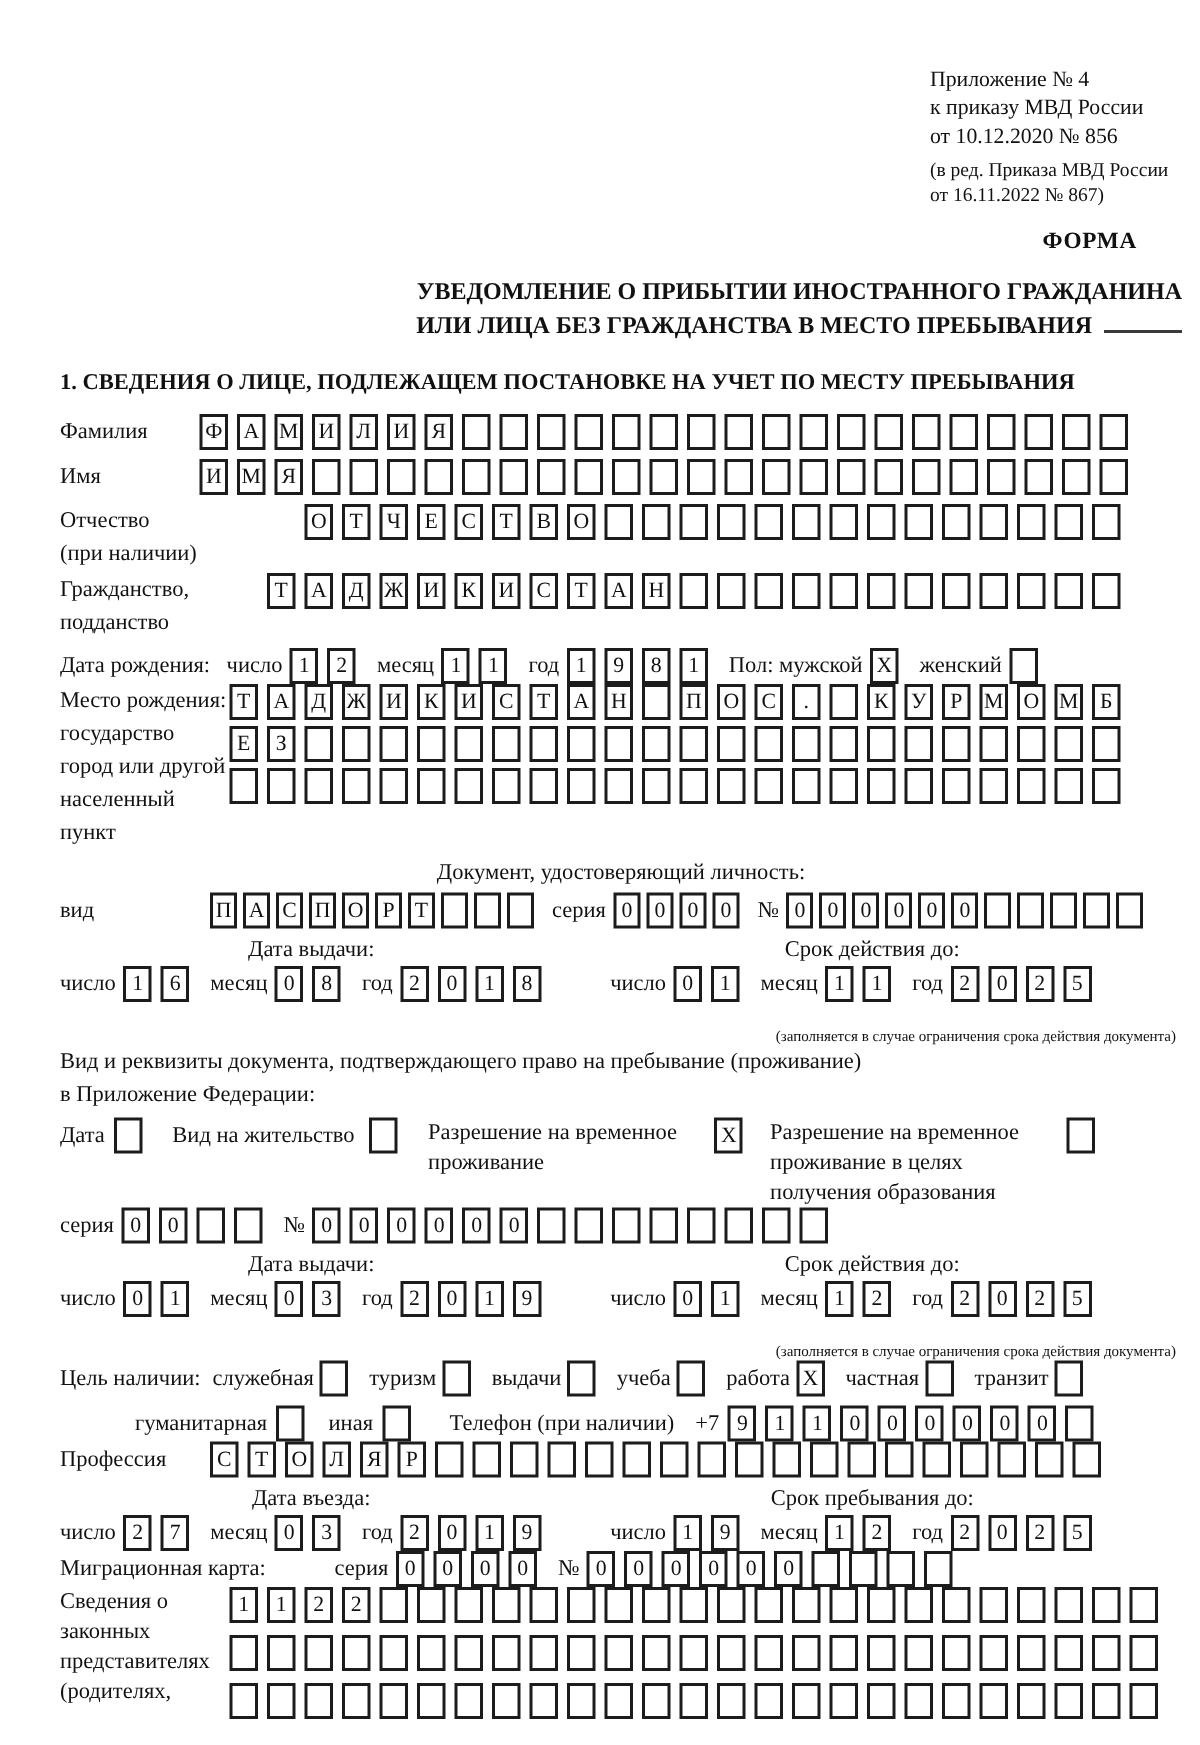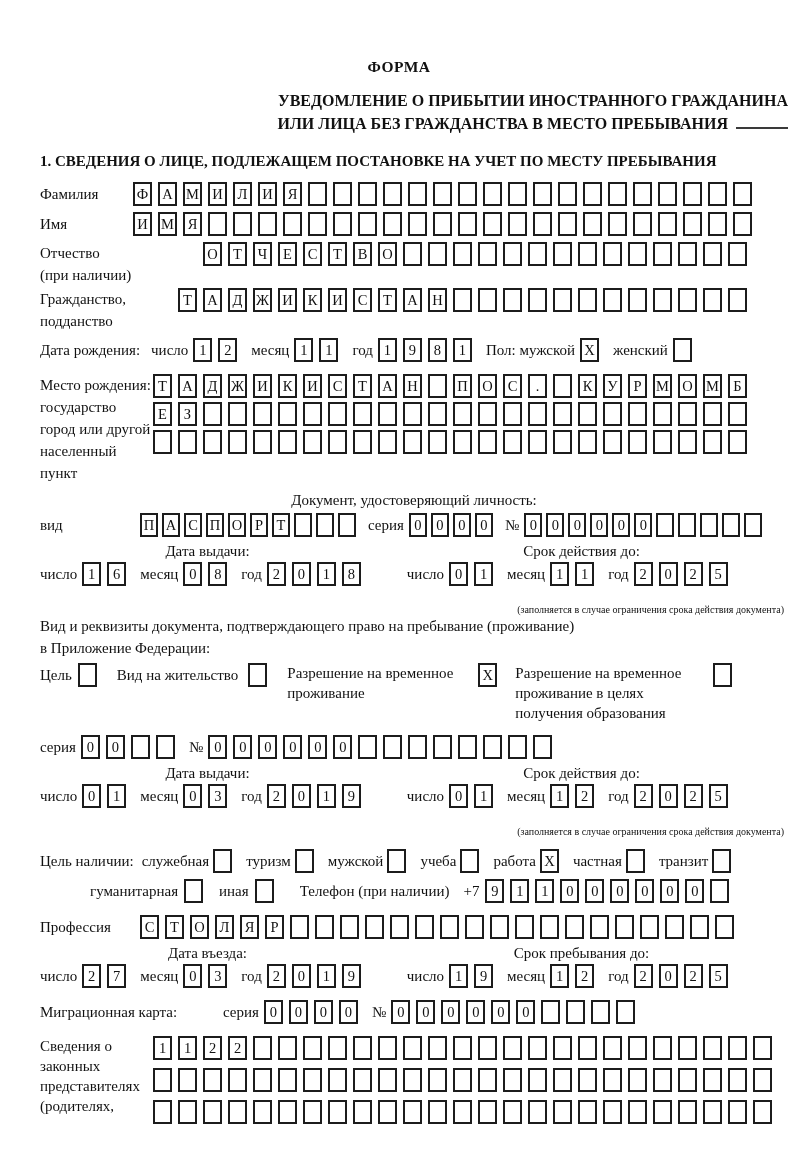--- a/index.html
+++ b/index.html
@@ -4,39 +4,39 @@
 <style>
   * { box-sizing: border-box; }
   html,body { margin:0; padding:0; background:#fff; }
   .page{
     width:800px; height:1163px; background:#fff; color:#111;
     font-family:"Liberation Serif", serif; font-size:15px;
     padding:44px 12px 8px 40px; position:relative; overflow:hidden;
   }
   .hdr{ margin-left:580px; line-height:19px; font-size:14.5px; }
   .hdr-note{ margin-top:4px; font-size:13px; line-height:16.5px; }
-  .forma{ font-weight:bold; text-align:center; padding-right:30px; margin-top:14px; font-size:15.5px; letter-spacing:.5px;font-family:Liberation Serif, serif; }
+  .forma{ font-weight:bold; text-align:right; padding-right:30px; margin-top:14px; font-size:15.5px; letter-spacing:.5px;font-family:Liberation Serif, serif; }
   .title{ font-weight:bold; text-align:right; font-size:16px; line-height:23px; margin-top:13px; }
   .tunder{ display:inline-block; width:52px; height:2px; background:#3a3a3a; margin-left:8px; vertical-align:baseline; }
   .sec{ font-weight:bold; font-size:15px; margin-top:18px; }
 
   .row{ display:flex; align-items:center; }
   .rowt{ align-items:flex-start; }
   .boxes{ display:flex; flex:none; }
   .box{
     flex:none; width:19px; height:24px; border:2px solid #1c1c1c; margin-right:6px;
     display:flex; align-items:center; justify-content:center; font-size:14.5px; color:#111;
   }
   .compact .box{ width:18px; margin-right:4px; }
   .lblcol{ flex:none; }
   .lc{ line-height:24px; }
   .lh22{ line-height:22px; }
   .w93{width:93px}.w100{width:100px}.w113{width:113px}.w138{width:138px}.w163{width:163px}.w175{width:175px}
   .w185{width:185px}.w192{width:192px}
-  .mt2{margin-top:2px}.mt4{margin-top:4px}.mt6{margin-top:6px}.mt8{margin-top:12px}.mt12{margin-top:12px}
+  .mt2{margin-top:2px}.mt4{margin-top:4px}.mt6{margin-top:6px}.mt8{margin-top:0}.mt12{margin-top:12px}
   .ml6{margin-left:6px}.ml8{margin-left:8px}.ml10{margin-left:10px}.ml12{margin-left:12px}.ml14{margin-left:14px}.ml20{margin-left:20px}.ml50{margin-left:50px}
   .mb4{ margin-bottom:4px; }
   .doc-head{ text-align:center; font-weight:normal; margin-top:8px; }
   .dates-head{ display:flex; margin-top:6px; }
   .dh1{ width:335px; text-align:center; flex:none; }
   .dh2{ flex:1; text-align:center; }
   .daterow{ margin-top:2px; }
   .dlbl{ margin-right:5px; flex:none; }
   .dml{ margin-left:8px; margin-right:5px; flex:none; }
   .gap40{ width:40px; flex:none; }
@@ -48,20 +48,29 @@
   .prow{ font-size:15px; }
   .pl{ margin-left:8px; margin-right:4px; flex:none; }
   .replbl div{ line-height:20px; }
   .reprow{ margin-bottom:8px; }
 </style>
 </head>
 <body>
 
 <div class="page">
 
+  <div class="hdr">
+    <div>Приложение № 4</div>
+    <div>к приказу МВД России</div>
+    <div>от 10.12.2020 № 856</div>
+    <div class="hdr-note">
+      <div>(в ред. Приказа МВД России</div>
+      <div>от 16.11.2022 № 867)</div>
+    </div>
+  </div>
 
   <div class="forma">ФОРМА</div>
 
   <div class="title">
     <div>УВЕДОМЛЕНИЕ О ПРИБЫТИИ ИНОСТРАННОГО ГРАЖДАНИНА</div>
     <div>
       <span>ИЛИ ЛИЦА БЕЗ ГРАЖДАНСТВА В МЕСТО ПРЕБЫВАНИЯ</span><span class="tunder"></span>
     </div>
   </div>
 
@@ -392,21 +401,21 @@
   </div>
   <div class="note-r">(заполняется в случае ограничения срока действия документа)</div>
 
   <div class="intro">
     <div>Вид и реквизиты документа, подтверждающего право на пребывание (проживание)</div>
     <div>в Приложение Федерации:</div>
   </div>
 
   <div class="row rowt mt4">
     <div class="opt">
-      <span class="optlabel">Цель</span>
+      <span class="optlabel">Дата</span>
       <span class="boxes ml6">
           <span class="box"></span>
         </span>
     </div>
     <div class="opt ml14">
       <span class="optlabel">Вид на жительство</span>
       <span class="boxes ml10">
           <span class="box"></span>
         </span>
     </div>
@@ -497,21 +506,21 @@
   <div class="row prow mt8">
     <span>Цель наличии:</span>
     <span class="pl">служебная</span>
     <span class="boxes">
         <span class="box"></span>
       </span>
     <span class="pl">туризм</span>
     <span class="boxes">
         <span class="box"></span>
       </span>
-    <span class="pl">мужской</span>
+    <span class="pl">выдачи</span>
     <span class="boxes">
         <span class="box"></span>
       </span>
     <span class="pl">учеба</span>
     <span class="boxes">
         <span class="box"></span>
       </span>
     <span class="pl">работа</span>
     <span class="boxes">
         <span class="box">X</span>

